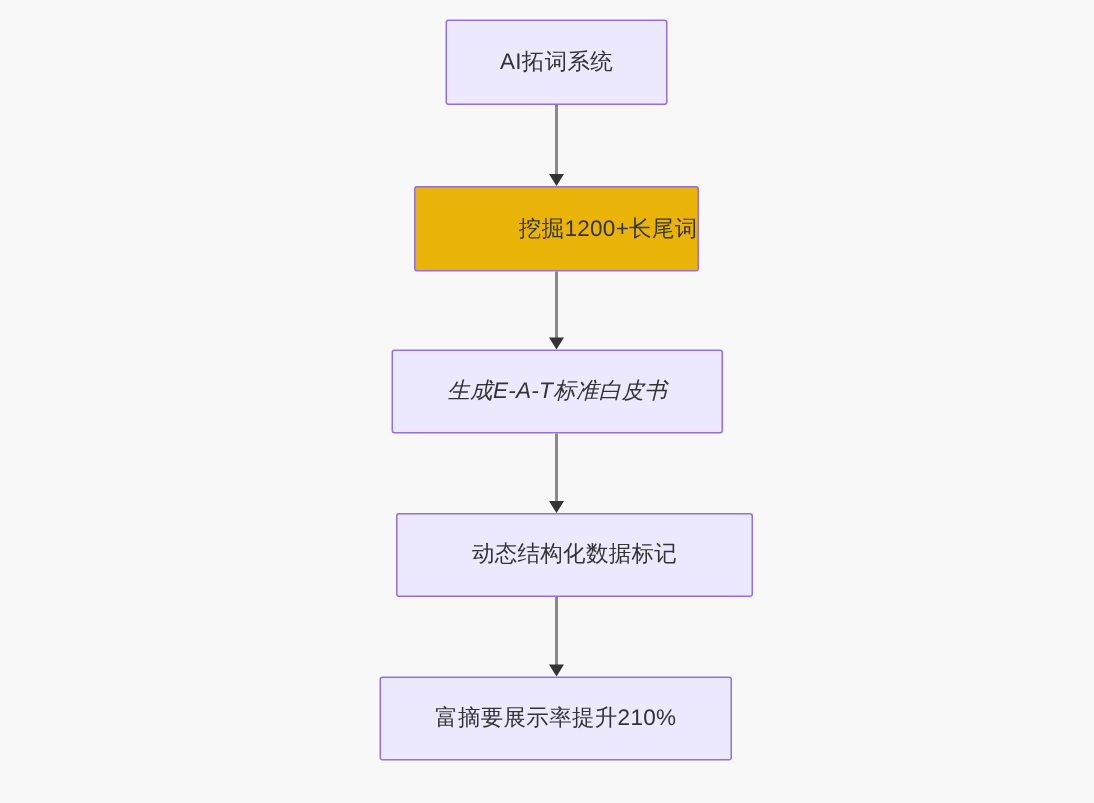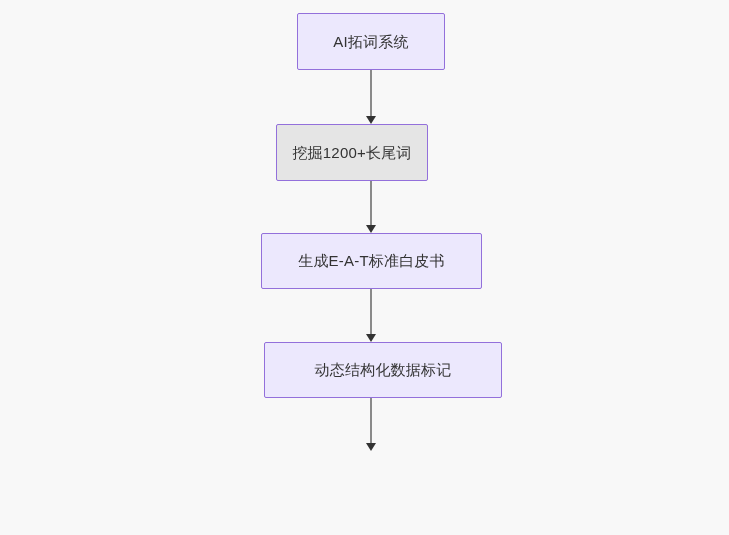--- a/index.html
+++ b/index.html
@@ -80,26 +80,29 @@
     </div>
   <div class="edge" id="edge-3" style="left: 371px; top: 398px; width: 2px; height: 53px; margin-left: -1px;">
       <div class="edge-line" style="height: 46px; background: rgb(138, 138, 138);"></div>
       <div class="edge-arrow" style="top: 45px; border-top-color: rgb(51, 51, 51);"></div>
     </div>
 
   <div class="node" id="node-0" style="left: 297px; top: 13px; width: 148px; height: 57px; background: rgb(236, 232, 253); border-color: rgb(147, 112, 219);">
     <span class="node-label" style="color: rgb(51, 51, 51);">AI拓词系统</span>
   </div>
 
-  <div class="node" id="node-1" style="left: 276px; top: 124px; width: 152px; height: 57px; background: #e5e5e5; border-color: rgb(147, 112, 219);">
+  <div class="node" id="node-1" style="left: 276px; top: 124px; width: 190px; height: 57px; background: #eab308; border-color: rgb(147, 112, 219); justify-content: flex-end;">
     <span class="node-label" style="color: rgb(51, 51, 51);">挖掘1200+长尾词</span>
   </div>
 
-  <div class="node" id="node-2" style="left: 261px; top: 233px; width: 221px; height: 56px; background: rgb(236, 232, 253); border-color: rgb(147, 112, 219);">
+  <div class="node" id="node-2" style="left: 261px; top: 233px; width: 221px; height: 56px; background: rgb(236, 232, 253); border-color: rgb(147, 112, 219); font-style: italic;">
     <span class="node-label" style="color: rgb(51, 51, 51);">生成E-A-T标准白皮书</span>
   </div>
 
   <div class="node" id="node-3" style="left: 264px; top: 342px; width: 238px; height: 56px; background: rgb(236, 232, 253); border-color: rgb(147, 112, 219);">
     <span class="node-label" style="color: rgb(51, 51, 51);">动态结构化数据标记</span>
   </div>
 
+  <div class="node" id="node-4" style="left: 253px; top: 451px; width: 235px; height: 56px; background: rgb(236, 232, 253); border-color: rgb(147, 112, 219);">
+    <span class="node-label" style="color: rgb(51, 51, 51);">富摘要展示率提升210%</span>
+  </div>
 
 </div>
 
 </body></html>

